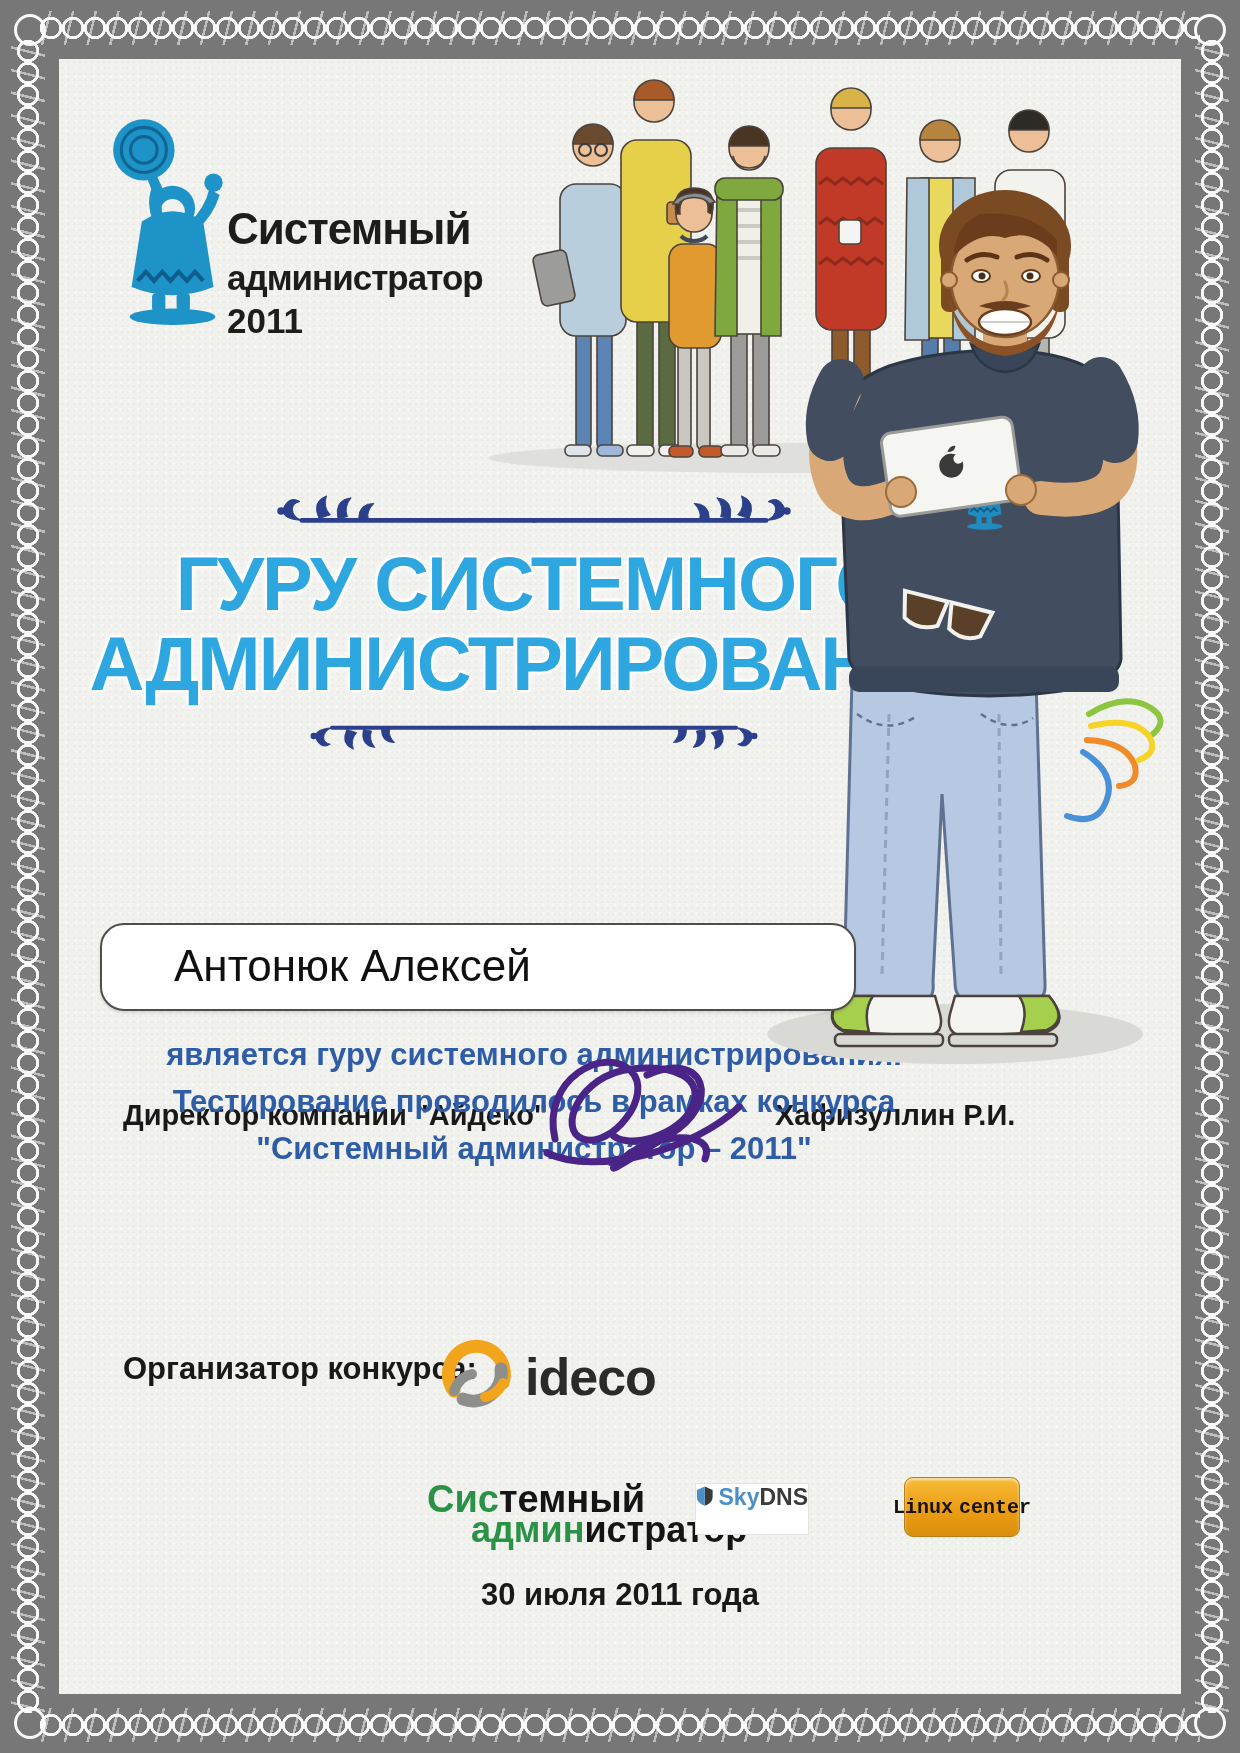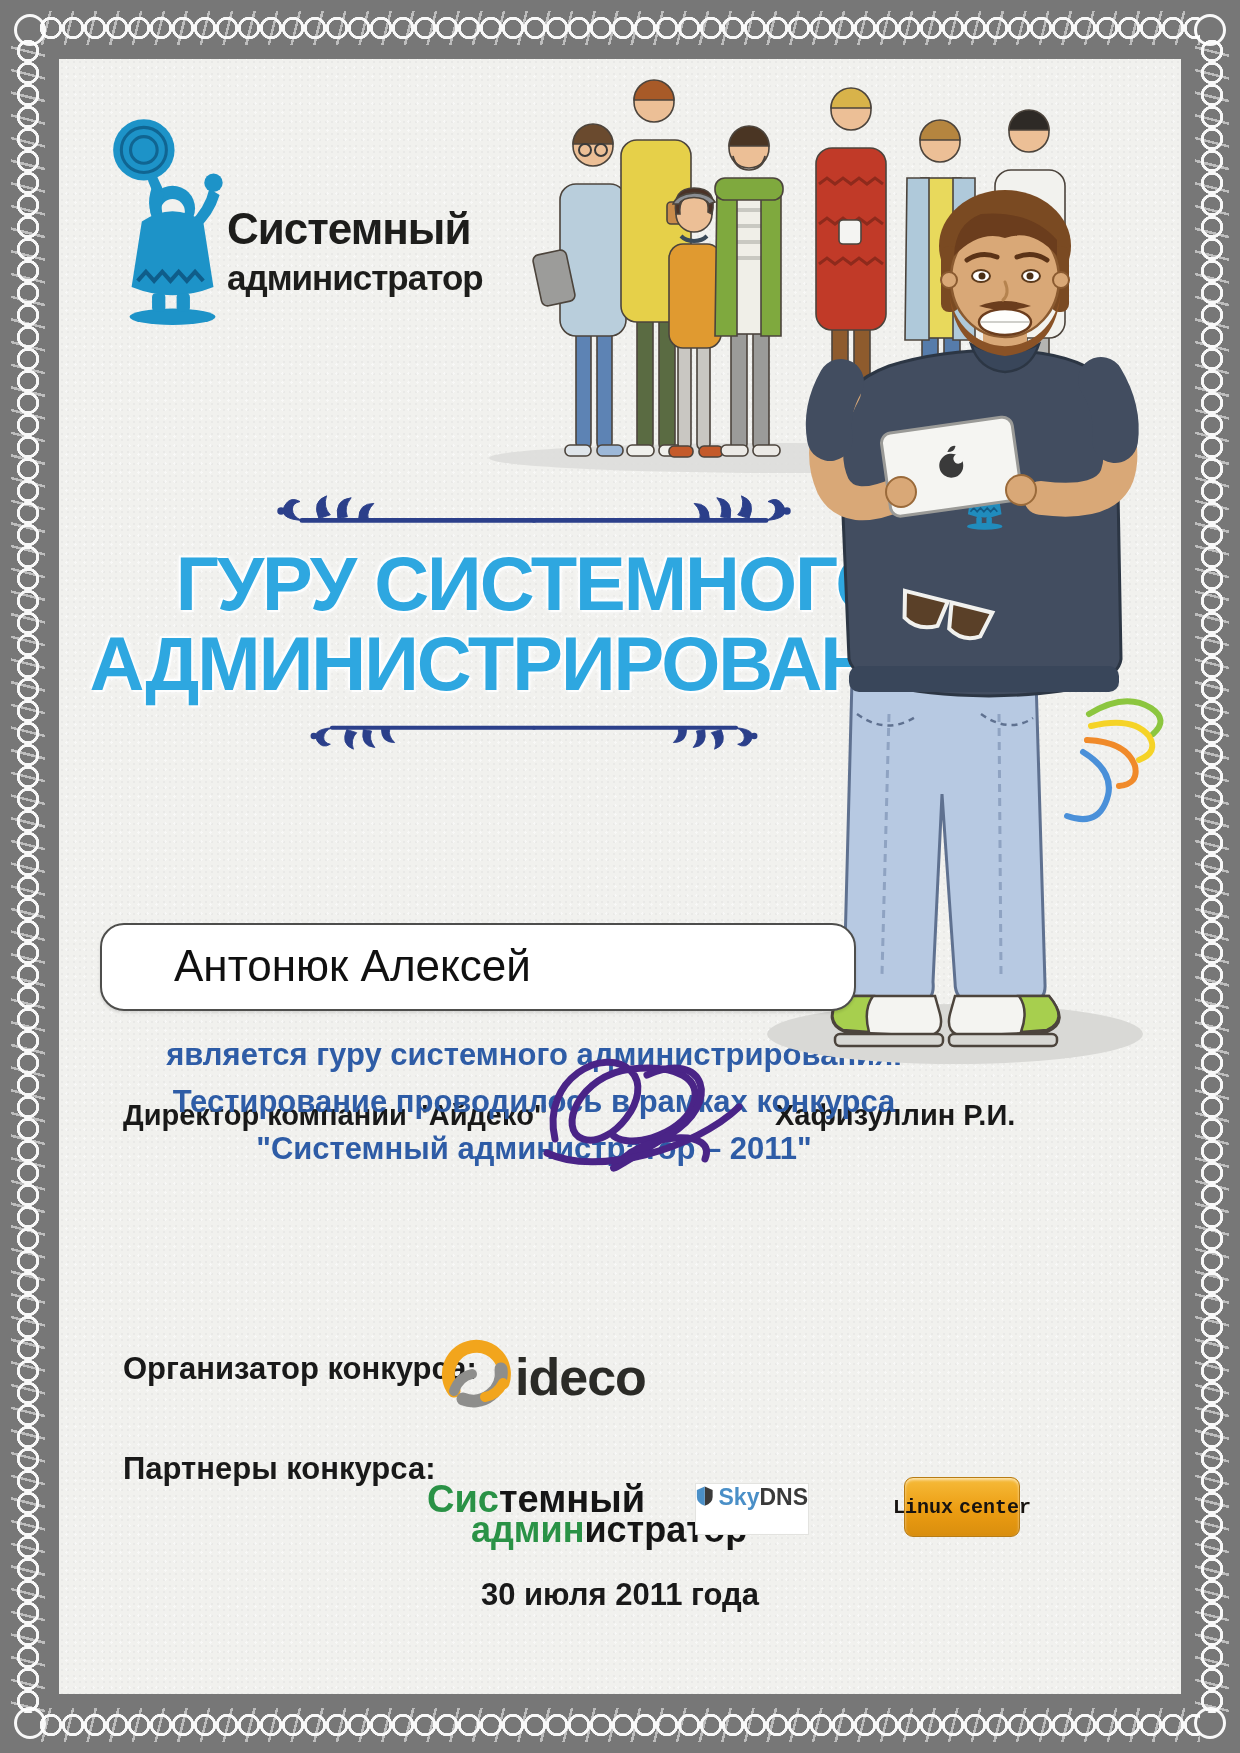--- a/index.html
+++ b/index.html
@@ -60,21 +60,21 @@
 
   .body-text{position:absolute;left:0;top:972px;width:950px;text-align:center;
     font-weight:bold;font-size:31px;line-height:47px;color:#2e5ca6;z-index:2;}
 
   .director-label{position:absolute;left:64px;top:1040px;font-weight:bold;font-size:29px;color:#191919;}
   .signature{position:absolute;left:468px;top:972px;z-index:5;}
   .director-name{position:absolute;left:716px;top:1040px;font-weight:bold;font-size:29px;color:#191919;}
 
   .organizer-label{position:absolute;left:64px;top:1292px;font-weight:bold;font-size:31px;color:#191919;}
   .ideco{position:absolute;left:382px;top:1280px;display:flex;align-items:center;}
-  .ideco-word{font-weight:bold;font-size:52px;color:#2b2b27;letter-spacing:-1px;margin-top:2px;}
+  .ideco-word{font-weight:bold;font-size:52px;color:#2b2b27;letter-spacing:-1px;margin-left:10px;margin-top:2px;}
 
   .partners-label{position:absolute;left:64px;top:1392px;font-weight:bold;font-size:31px;color:#191919;}
   .sysadmin-logo{position:absolute;left:368px;top:1425px;font-weight:bold;line-height:.82;white-space:nowrap;}
   .sa1{font-size:38px;} .sa2{font-size:36px;margin-left:44px;}
   .sa-green{color:#2a9246;} .sa-black{color:#151515;}
   .skydns{position:absolute;left:636px;top:1424px;width:112px;height:50px;background:#fff;
     border:1px solid #e3e3e0;display:flex;align-items:flex-start;justify-content:center;gap:5px;}
   .sky-word{font-weight:bold;font-size:23px;}
   .sky-blue{color:#4a8fc7;} .sky-dark{color:#3a3a3a;}
   .linuxcenter{position:absolute;left:845px;top:1418px;width:114px;height:58px;border-radius:9px;
@@ -132,20 +132,21 @@
         </g>
       </defs>
     </svg>
 
     <svg class="brand-mascot" width="135" height="215" viewBox="0 0 130 210">
       <use href="#eskimo"></use>
     </svg>
     <div class="brand-text">
       <div class="brand-l1">Системный</div>
       <div class="brand-l2">администратор</div>
+      <div class="brand-l3">2011</div>
     </div>
 
     <svg class="group-ill" width="620" height="400" viewBox="0 0 620 400">
       <ellipse cx="330" cy="384" rx="300" ry="15" fill="#dcdcd9" opacity=".85"></ellipse>
       <g stroke="#4c443c" stroke-width="1.6">
 
         <g>
           <rect x="117" y="255" width="15" height="120" rx="6" fill="#5d83b4"></rect>
           <rect x="138" y="255" width="15" height="120" rx="6" fill="#5d83b4"></rect>
           <rect x="106" y="371" width="26" height="11" rx="5" fill="#dfe5ea"></rect>
@@ -341,21 +342,20 @@
     <div class="ideco">
       <svg width="74" height="74" viewBox="0 0 74 74">
         <path d="M13,52 A28,28 0 1 1 62,44" fill="none" stroke="#f2a51c" stroke-width="13" stroke-linecap="round"></path>
         <path d="M60,30 A28,28 0 0 1 22,60" fill="none" stroke="#8e8e8c" stroke-width="13" stroke-linecap="round"></path>
         <path d="M62,44 Q56,56 44,58" fill="none" stroke="#f2a51c" stroke-width="10" stroke-linecap="round"></path>
         <path d="M13,52 Q18,38 31,35" fill="none" stroke="#8e8e8c" stroke-width="10" stroke-linecap="round"></path>
       </svg>
       <div class="ideco-word">ideco</div>
     </div>
 
-    <div class="partners-label">Партнеры конкурса:</div>
 
     <div class="sysadmin-logo">
       <div class="sa1">
         <span class="sa-green">Сис</span><span class="sa-black">темный</span>
       </div>
       <div class="sa2">
         <span class="sa-green">админ</span><span class="sa-black">истратор</span>
       </div>
     </div>
 

